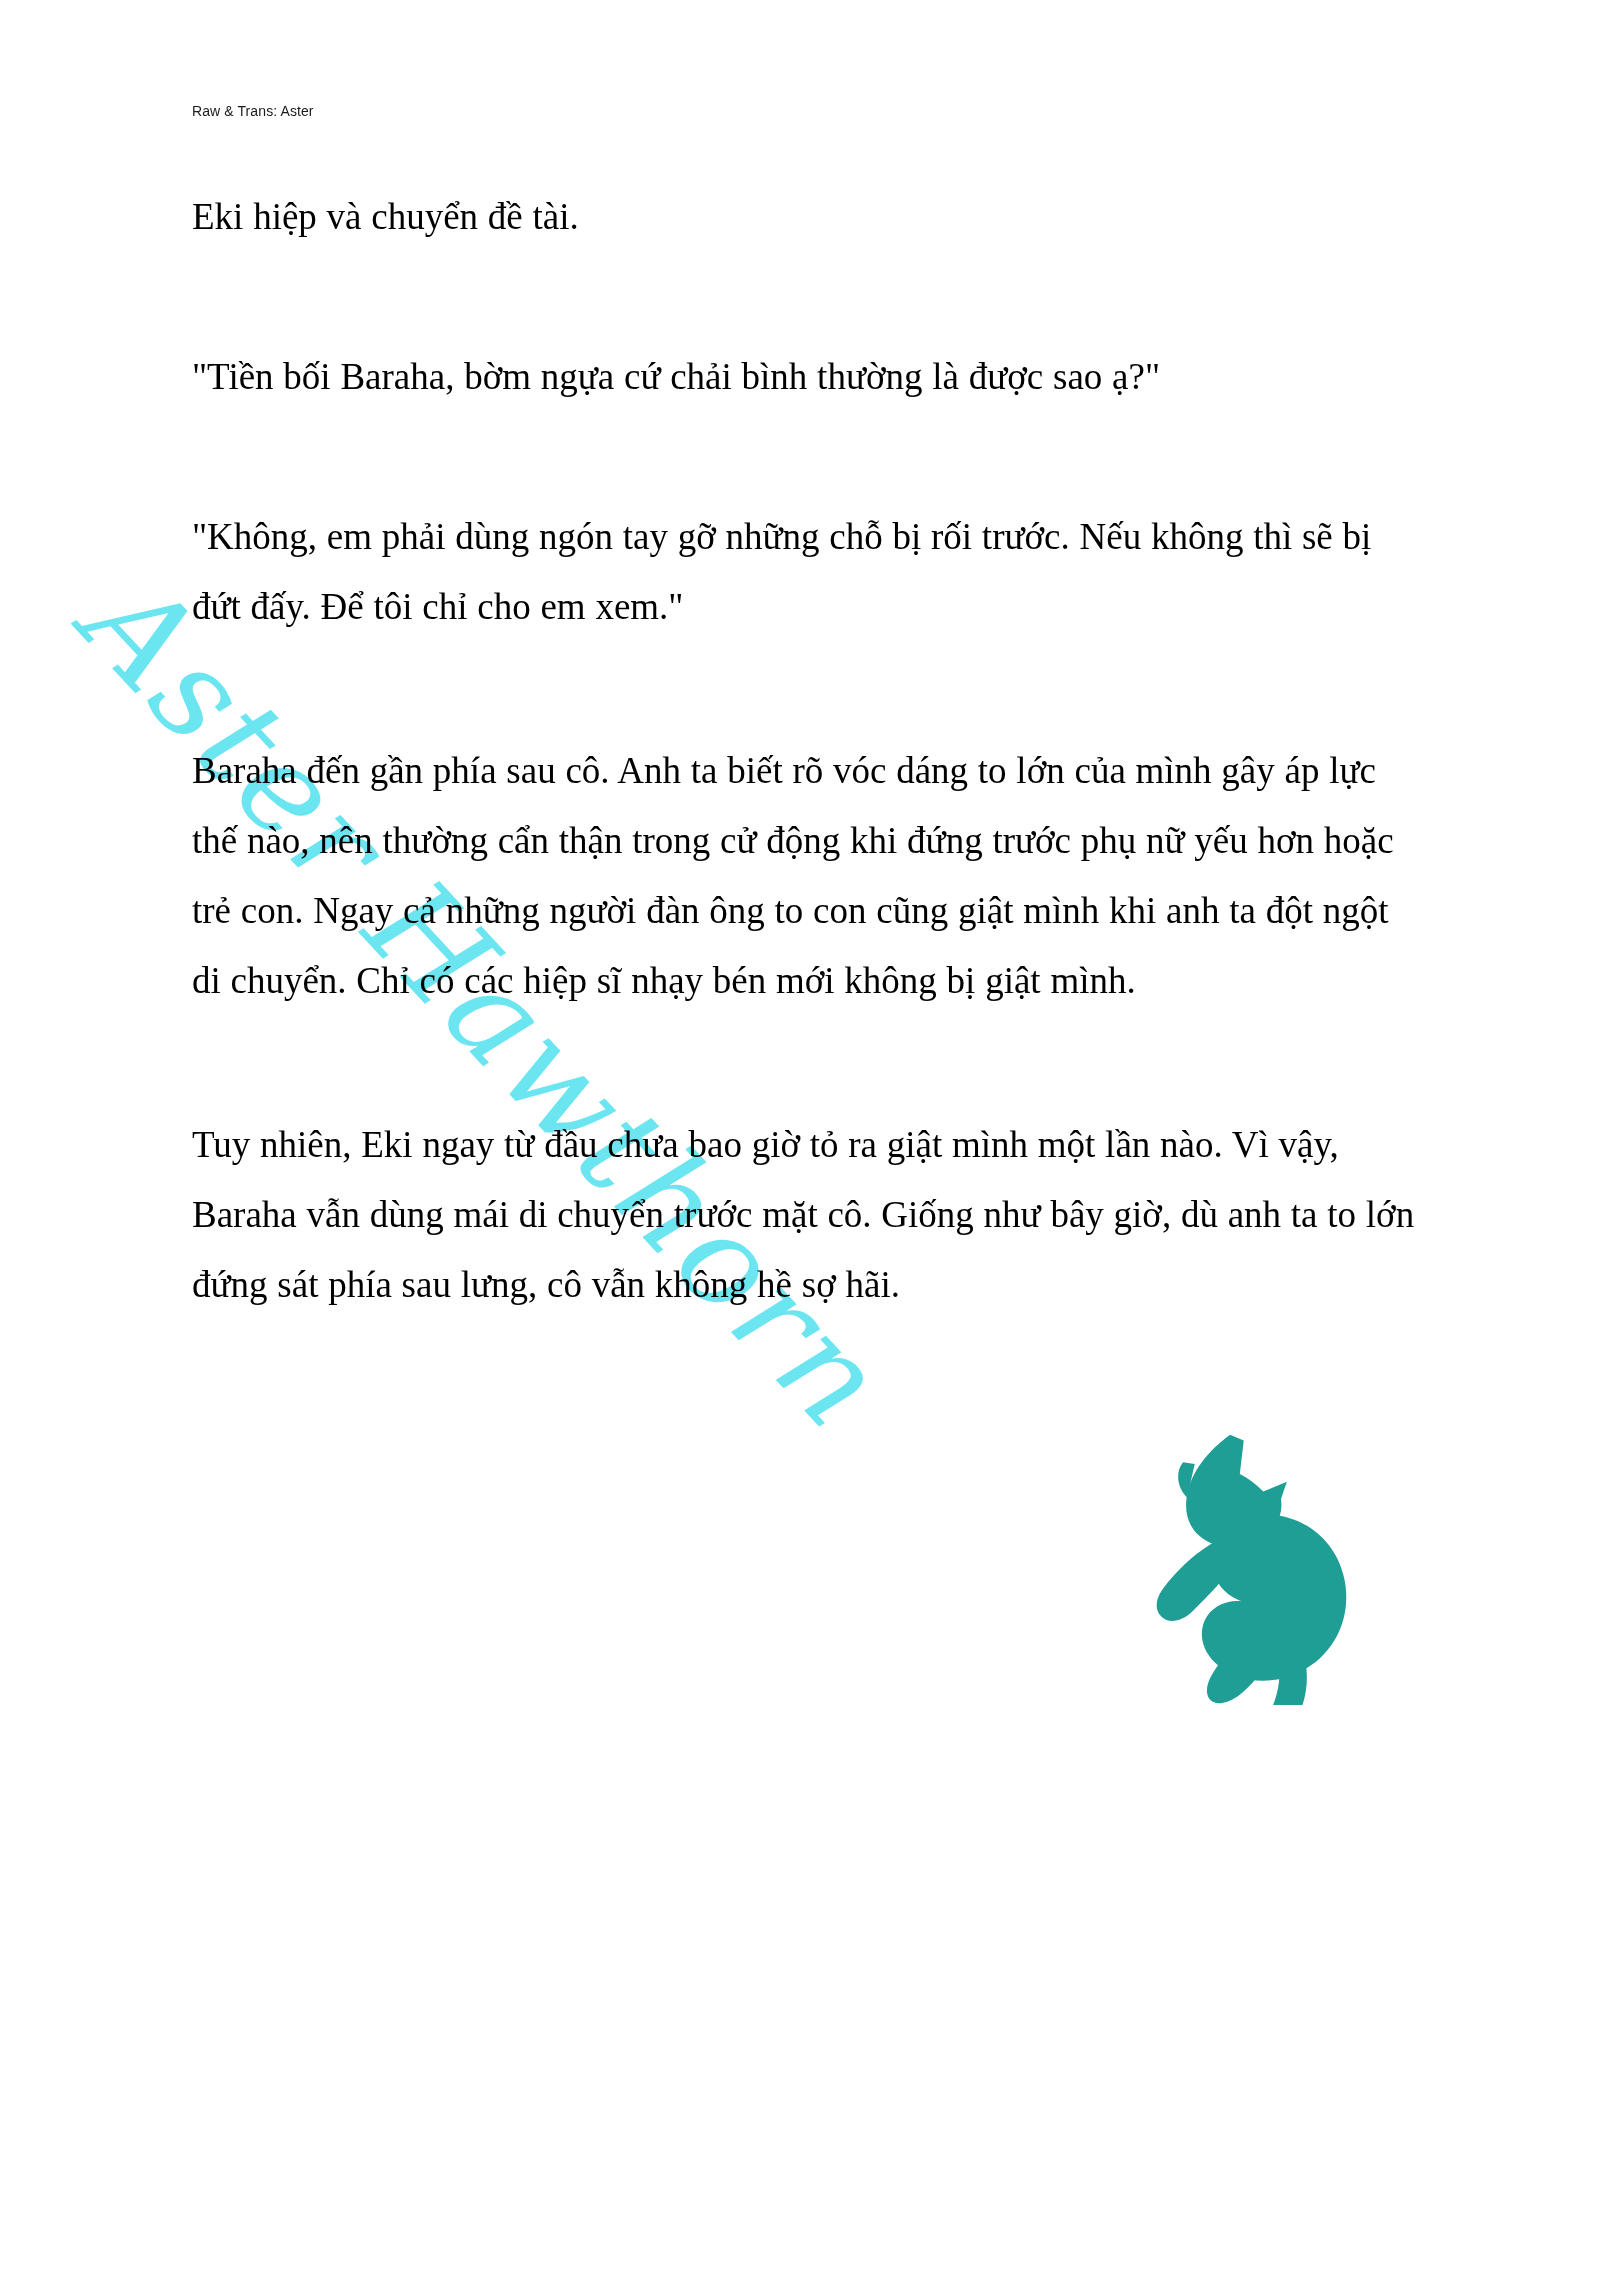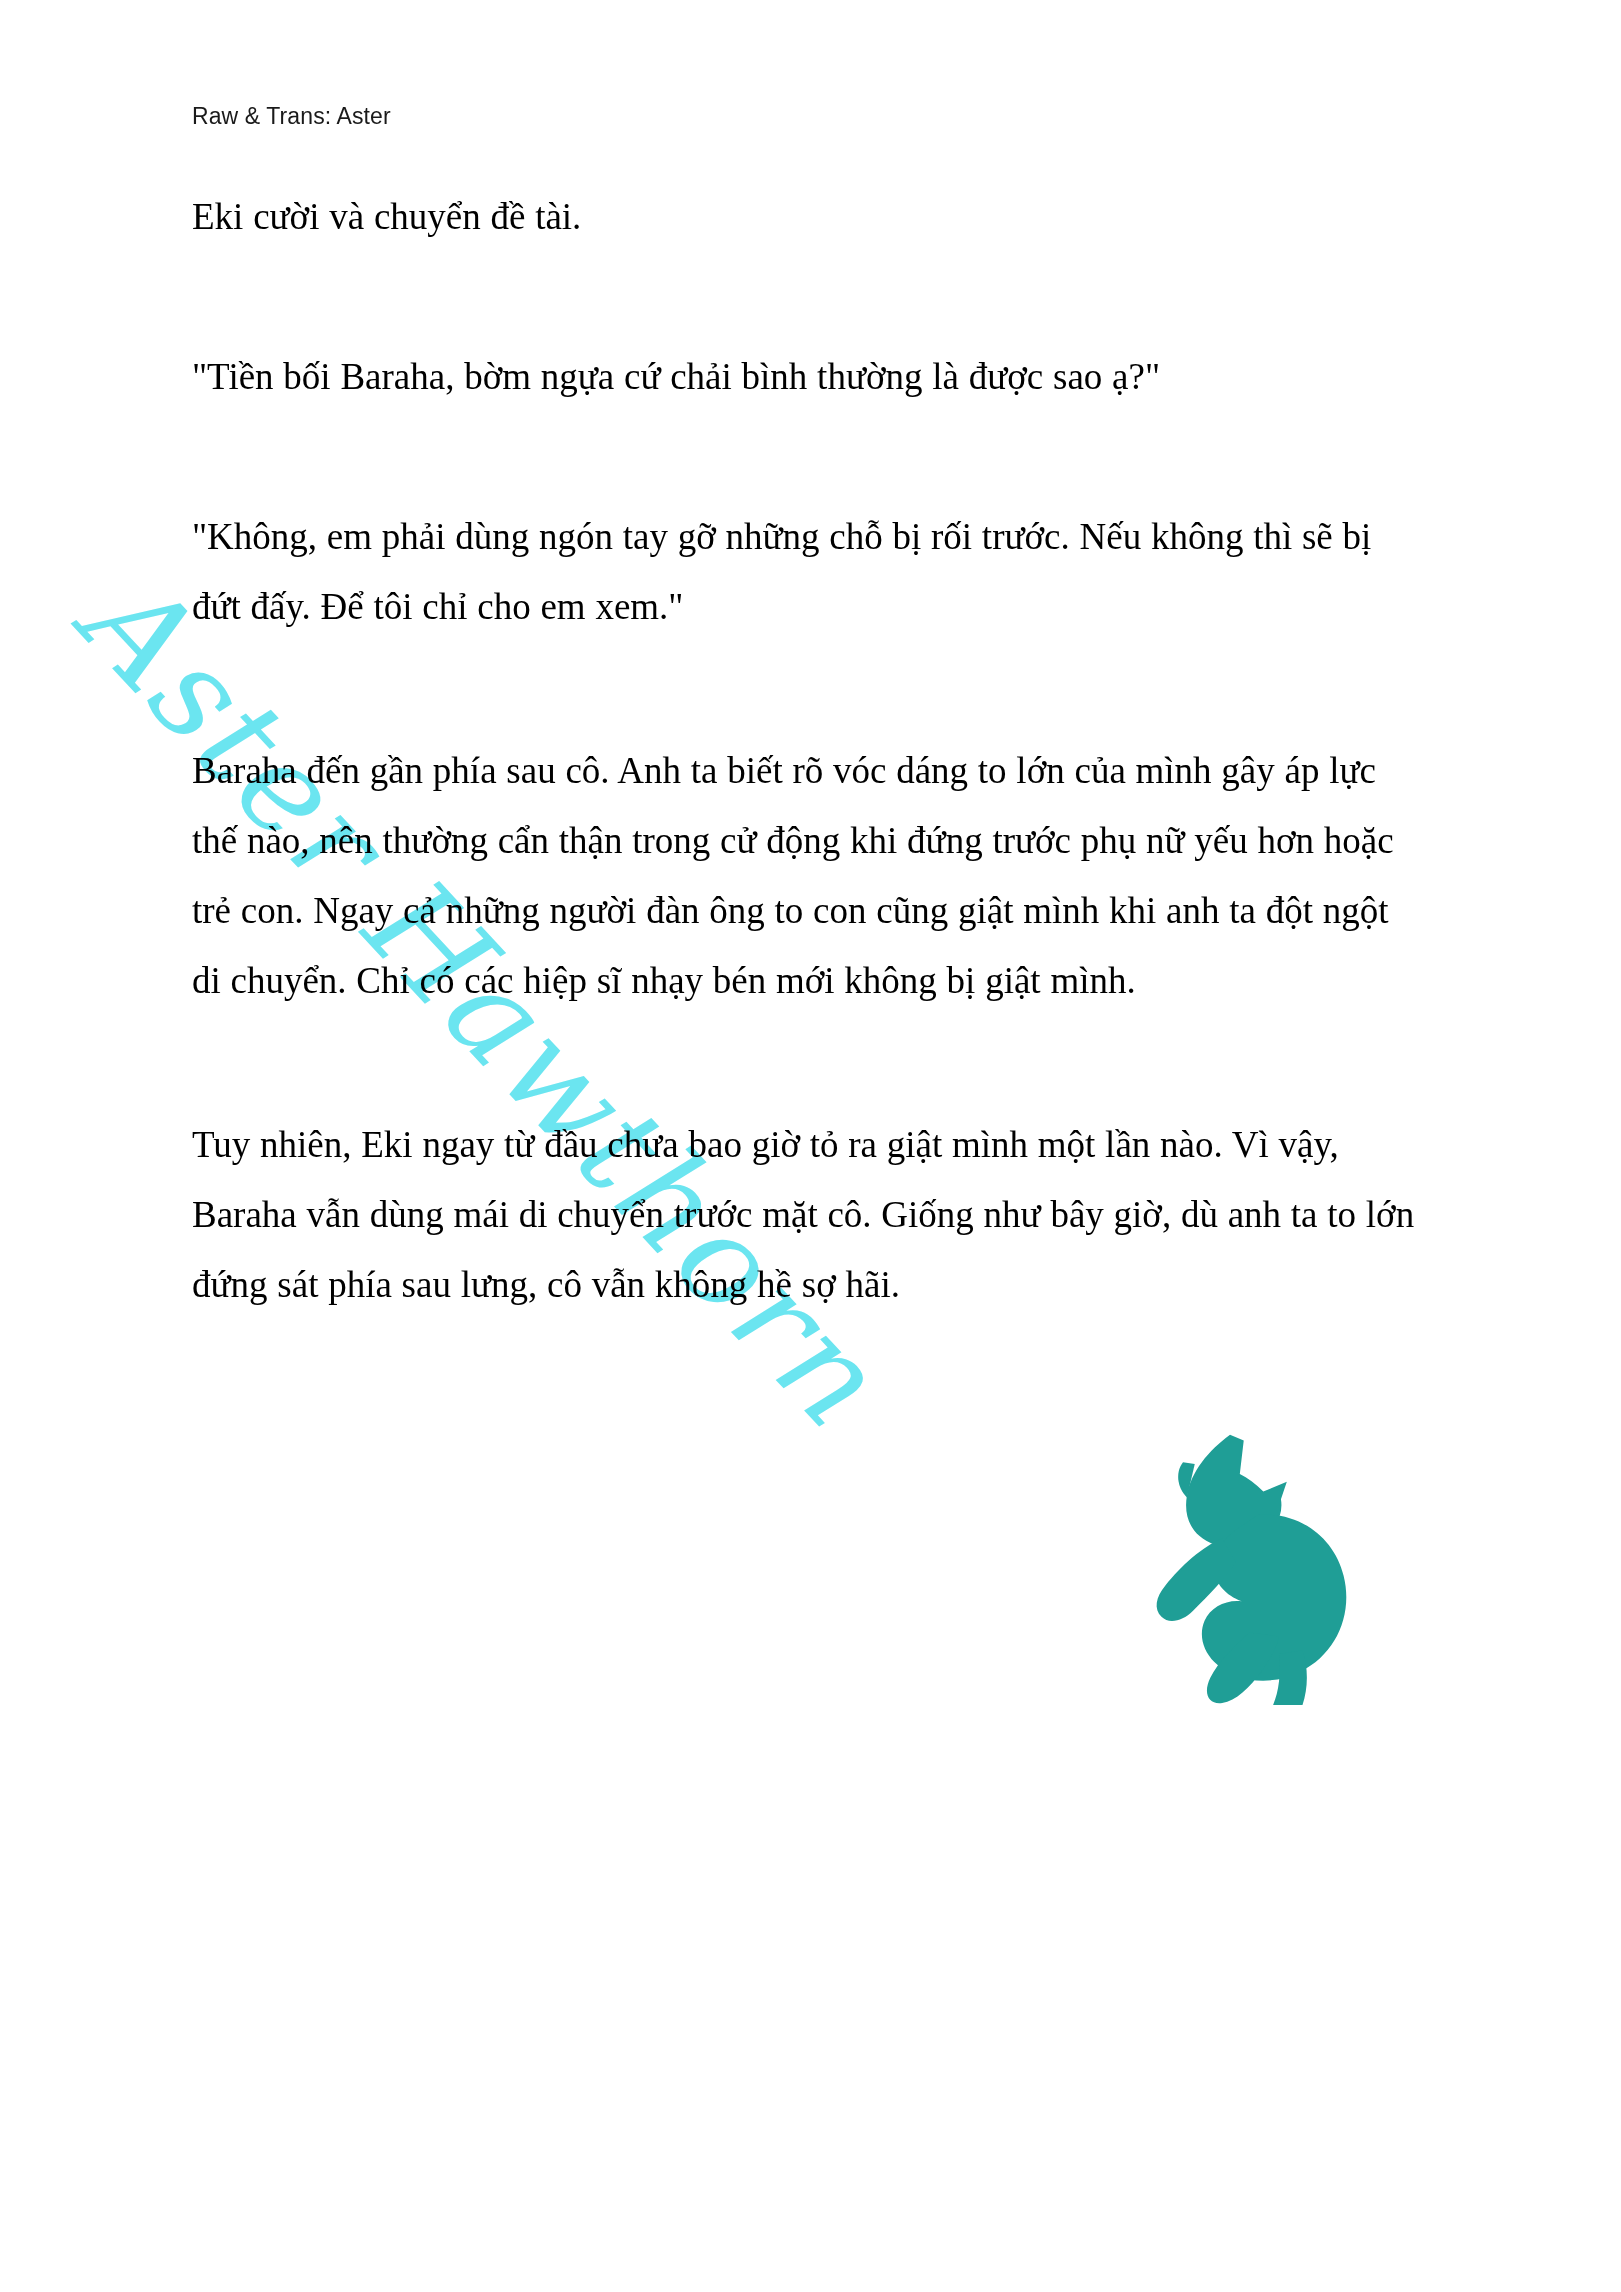--- a/index.html
+++ b/index.html
@@ -20,21 +20,21 @@
     inset: 0;
     background: #ffffff;
   }
 
   
   .doc-header {
     position: absolute;
     left: 192px;
     top: 103px;
     font-family: "Liberation Sans", "DejaVu Sans", sans-serif;
-    font-size: 23px;
+    font-size: 14px;
     font-weight: 400;
     color: #1a1a1a;
     letter-spacing: 0.1px;
     white-space: nowrap;
   }
 
   
   .watermark {
     position: absolute;
     left: 165px;
@@ -148,21 +148,21 @@
         <path d="M150 238
                  C 152 258, 150 276, 144 290
                  L 174 290
                  C 180 272, 180 252, 174 234
                  Z"></path>
       </g>
     </svg>
   </div>
 
   <div class="body-text">
-    <p class="para">Eki cười và chuyển đề tài.</p>
+    <p class="para">Eki hiệp và chuyển đề tài.</p>
     <div class="spacer-md"></div>
     <p class="para">"Tiền bối Baraha, bờm ngựa cứ chải bình thường là được sao ạ?"</p>
     <div class="spacer-md"></div>
     <p class="para">"Không, em phải dùng ngón tay gỡ những chỗ bị rối trước. Nếu không thì sẽ bị đứt đấy. Để tôi chỉ cho em xem."</p>
     <div class="spacer-lg"></div>
     <p class="para">Baraha đến gần phía sau cô. Anh ta biết rõ vóc dáng to lớn của mình gây áp lực thế nào, nên thường cẩn thận trong cử động khi đứng trước phụ nữ yếu hơn hoặc trẻ con. Ngay cả những người đàn ông to con cũng giật mình khi anh ta đột ngột di chuyển. Chỉ có các hiệp sĩ nhạy bén mới không bị giật mình.</p>
     <div class="spacer-lg"></div>
     <p class="para">Tuy nhiên, Eki ngay từ đầu chưa bao giờ tỏ ra giật mình một lần nào. Vì vậy, Baraha vẫn dùng mái di chuyển trước mặt cô. Giống như bây giờ, dù anh ta to lớn đứng sát phía sau lưng, cô vẫn không hề sợ hãi.</p>
   </div>
 

